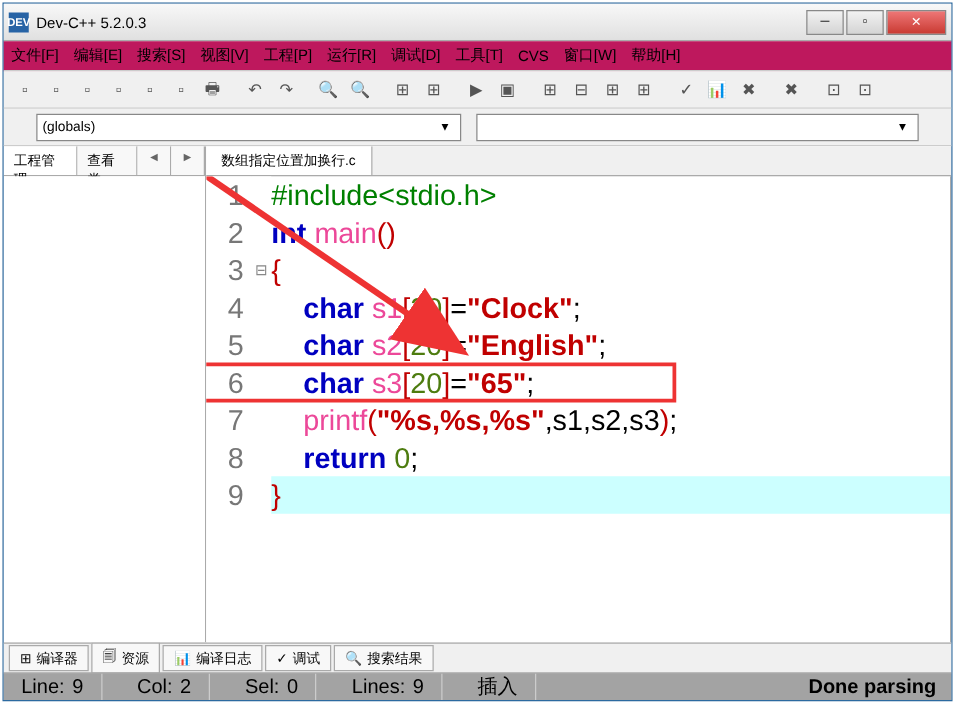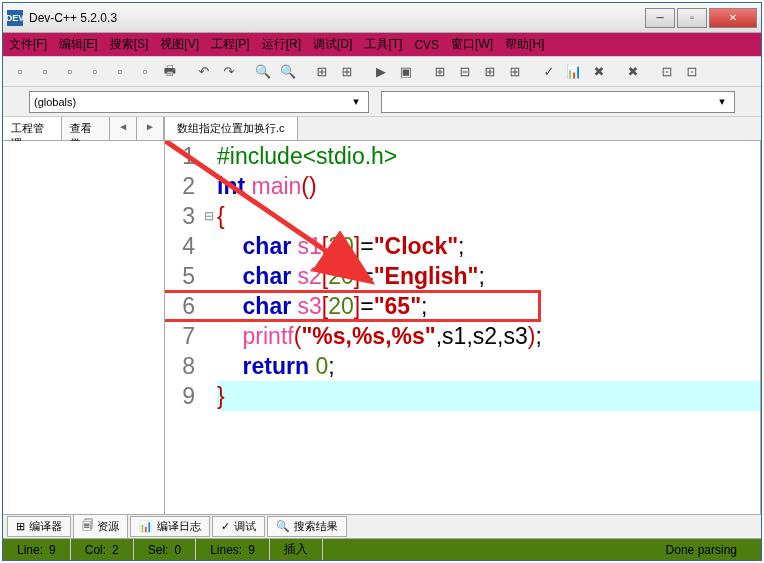--- a/index.html
+++ b/index.html
@@ -55,23 +55,23 @@
 .pct { color: #000; }
 .type { color: #0000c0; font-weight: bold; }
 
 .highlight-box { position:absolute; border: 3px solid #e33; pointer-events:none; }
 .arrow-svg { position:absolute; pointer-events:none; top:0; left:0; }
 
 .bottom-tabs { height: 24px; display: flex; align-items: center; background:#f0f0f0; border-top:1px solid #aaa; gap: 2px; padding: 0 4px; font-size: 11px; }
 .btab { display:flex; align-items:center; gap:4px; padding: 2px 8px; border:1px solid #aaa; background:#f8f8f8; }
 .btab .ico { font-size: 11px; }
 
-.statusbar { height: 22px; display:flex; align-items:center; background:#4d7c0f; border-top:1px solid #aaa; font-size: 12px; }
+.statusbar { height: 22px; display:flex; align-items:center; background:#a3a3a3; border-top:1px solid #aaa; font-size: 16px; gap: 14px; }
 .status-cell { padding: 0 14px; border-right:1px solid #ccc; height:100%; display:flex; align-items:center; gap:6px; }
-.status-cell:last-child { border-right:none; flex:1; justify-content:flex-end; padding-right:24px; }
+.status-cell:last-child { border-right:none; flex:1; justify-content:flex-end; padding-right:12px;font-weight:bold; }
 
 .watermark { position:absolute; right: 20px; bottom: 26px; color:#ddd; font-size:10px; pointer-events:none;}
 </style>
 </head>
 <body>
 
 <div class="window">
 
   <div class="titlebar">
     <div class="ticon">DEV</div>

